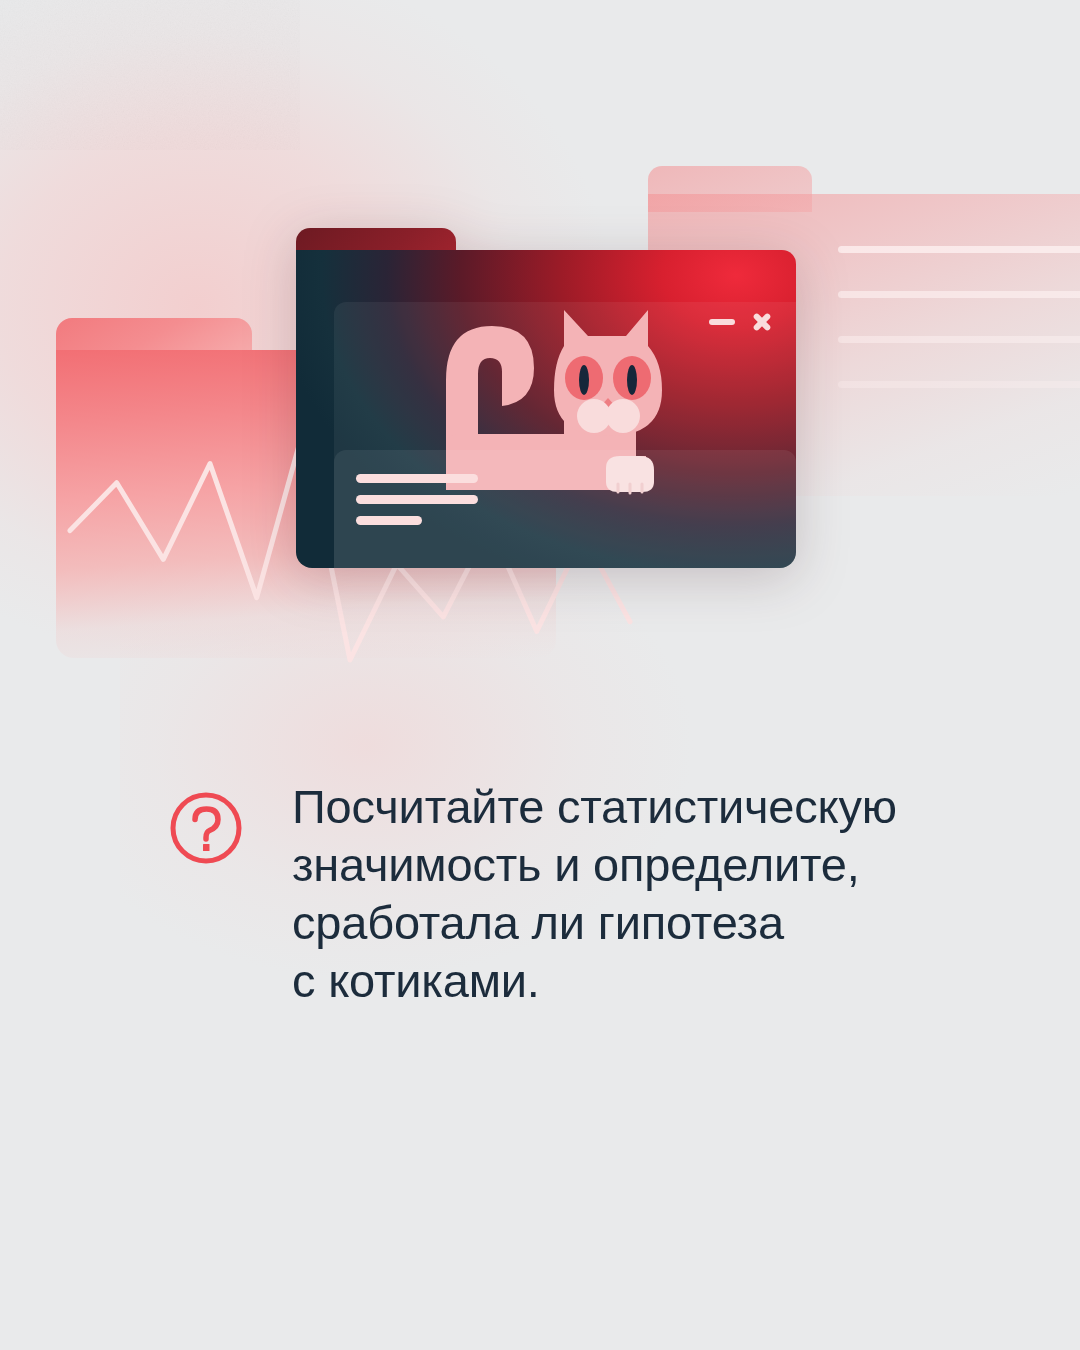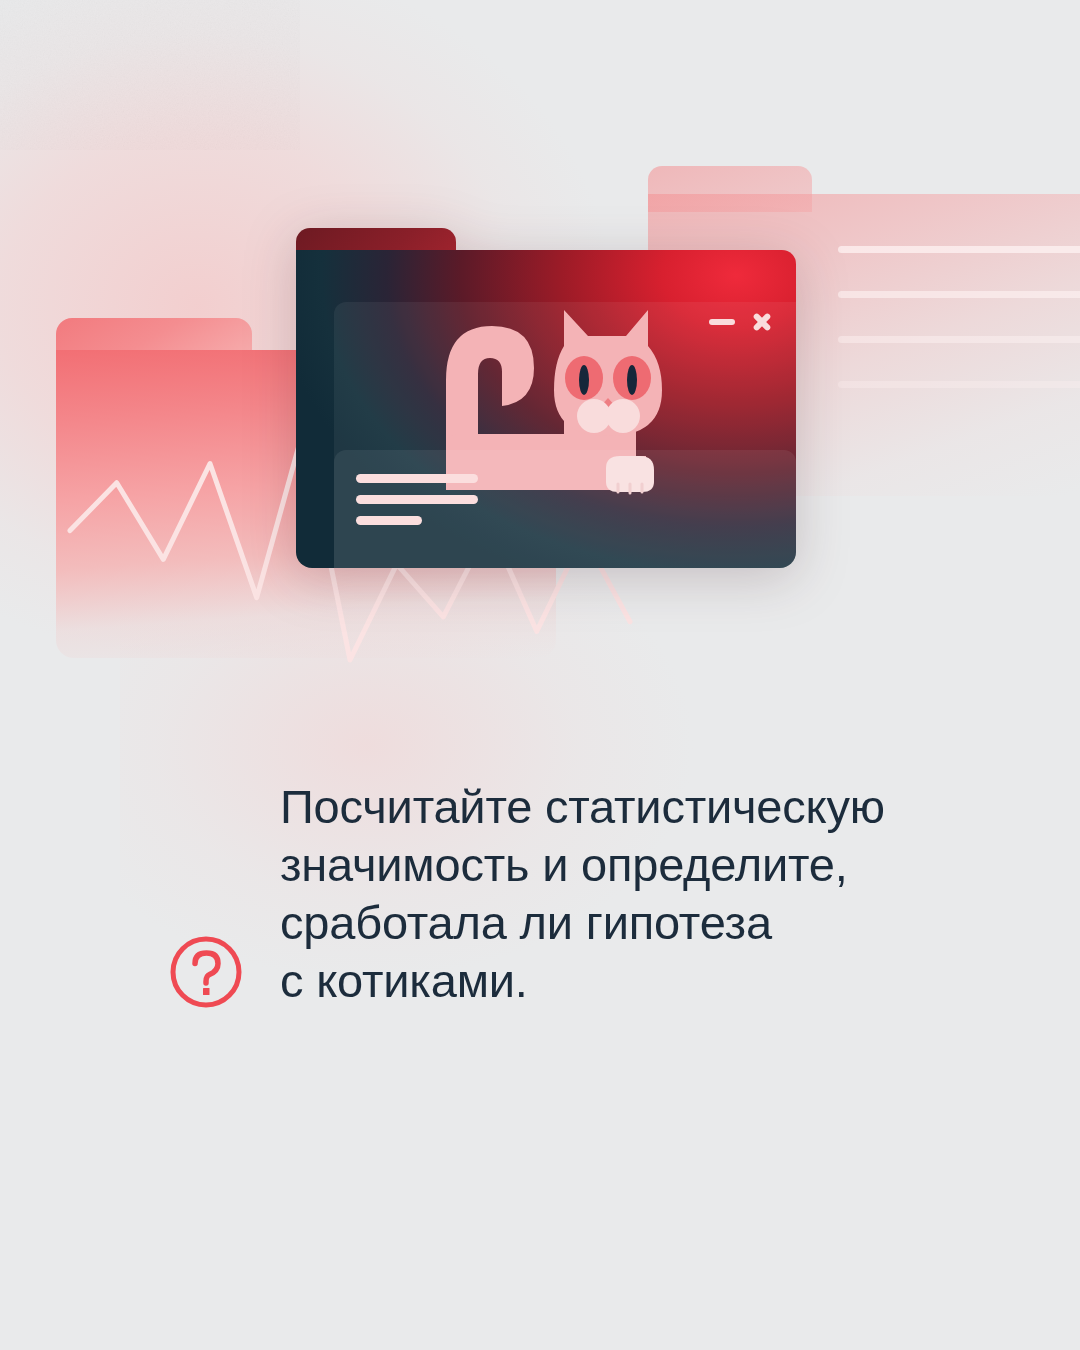--- a/index.html
+++ b/index.html
@@ -237,22 +237,22 @@
     pointer-events: none;
   }
 
   
   #caption {
     position: absolute;
     left: 168px;
     top: 778px;
     width: 860px;
     display: flex;
-    align-items: flex-end;
-    gap: 0;
+    align-items: flex-start;
+    gap: 12px;
   }
   #question-badge {
     flex: 0 0 auto;
     width: 76px;
     height: 76px;
     margin-top: 12px;
   }
   #caption-text {
     margin-left: 36px;
     color: #1c2c3c;

